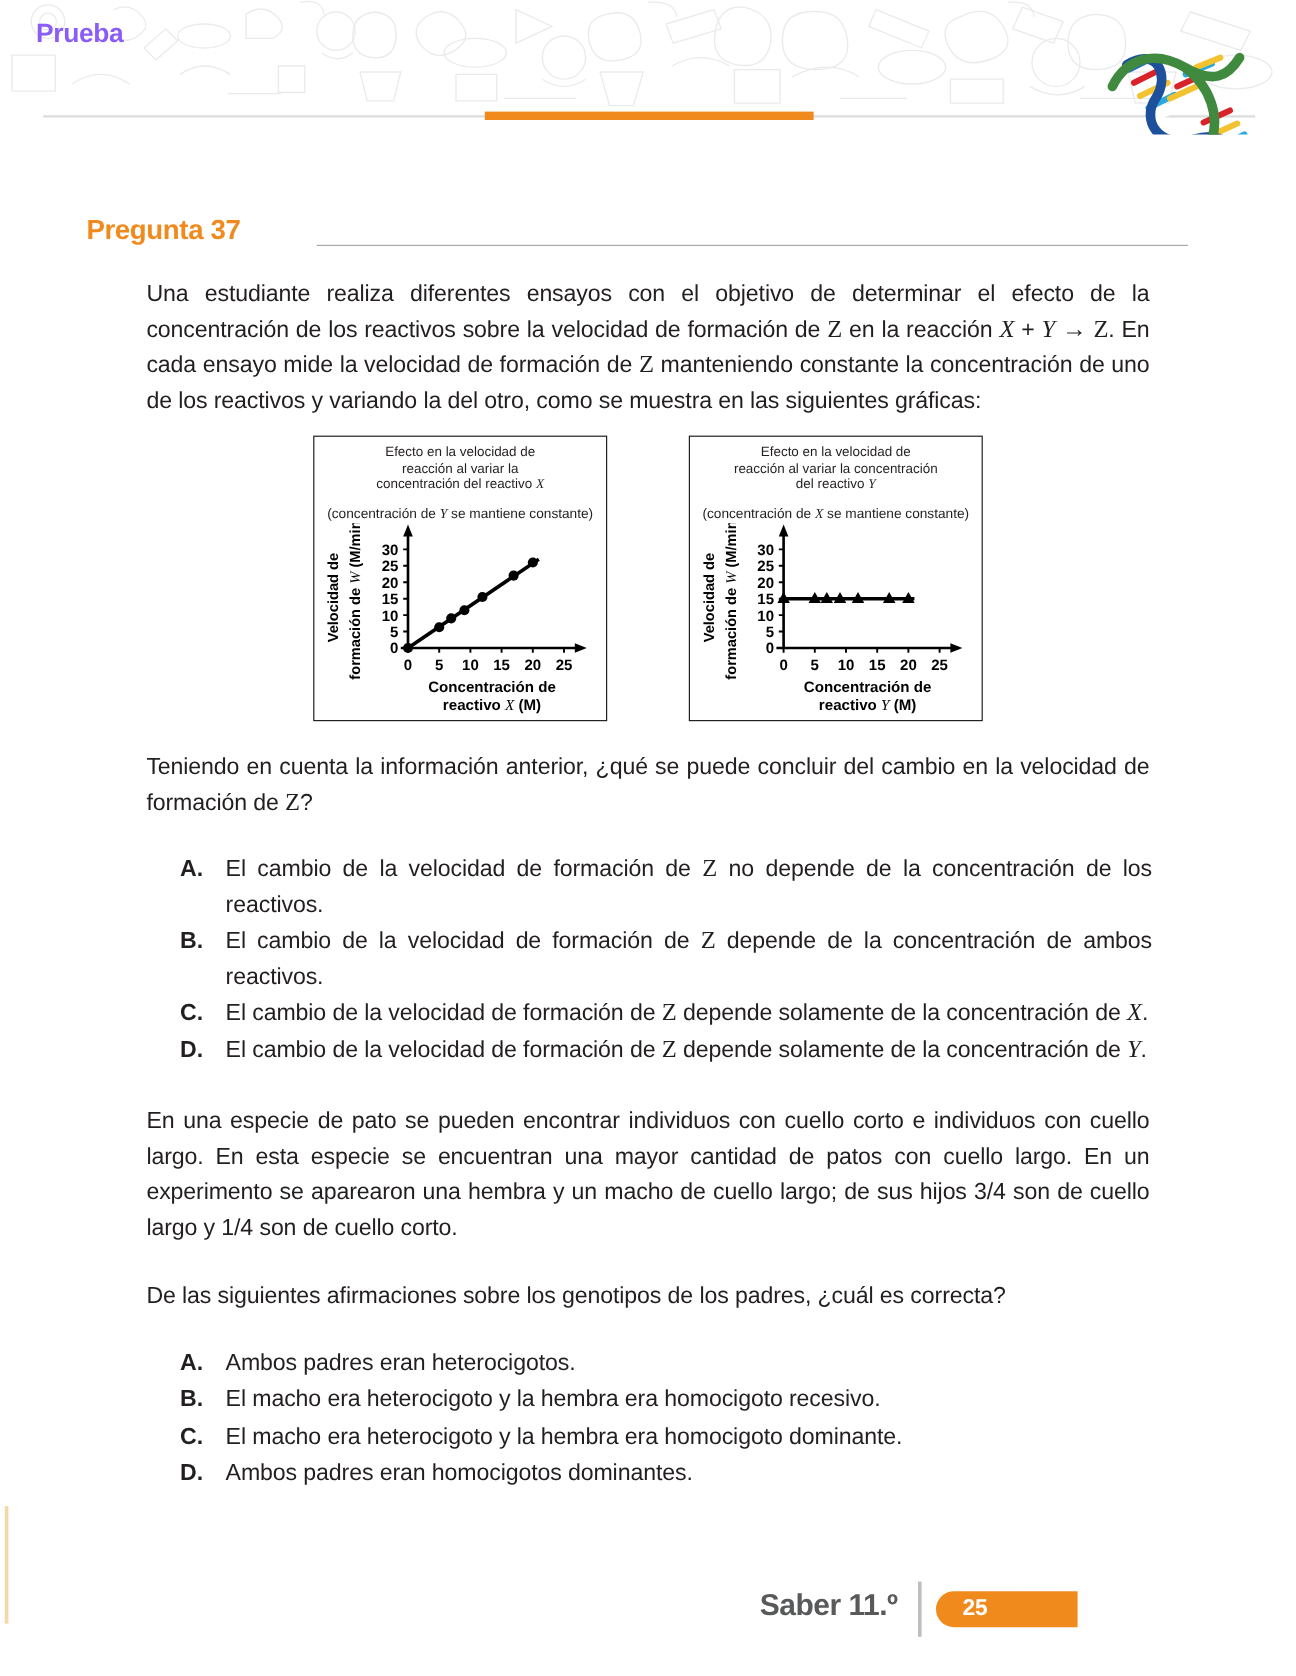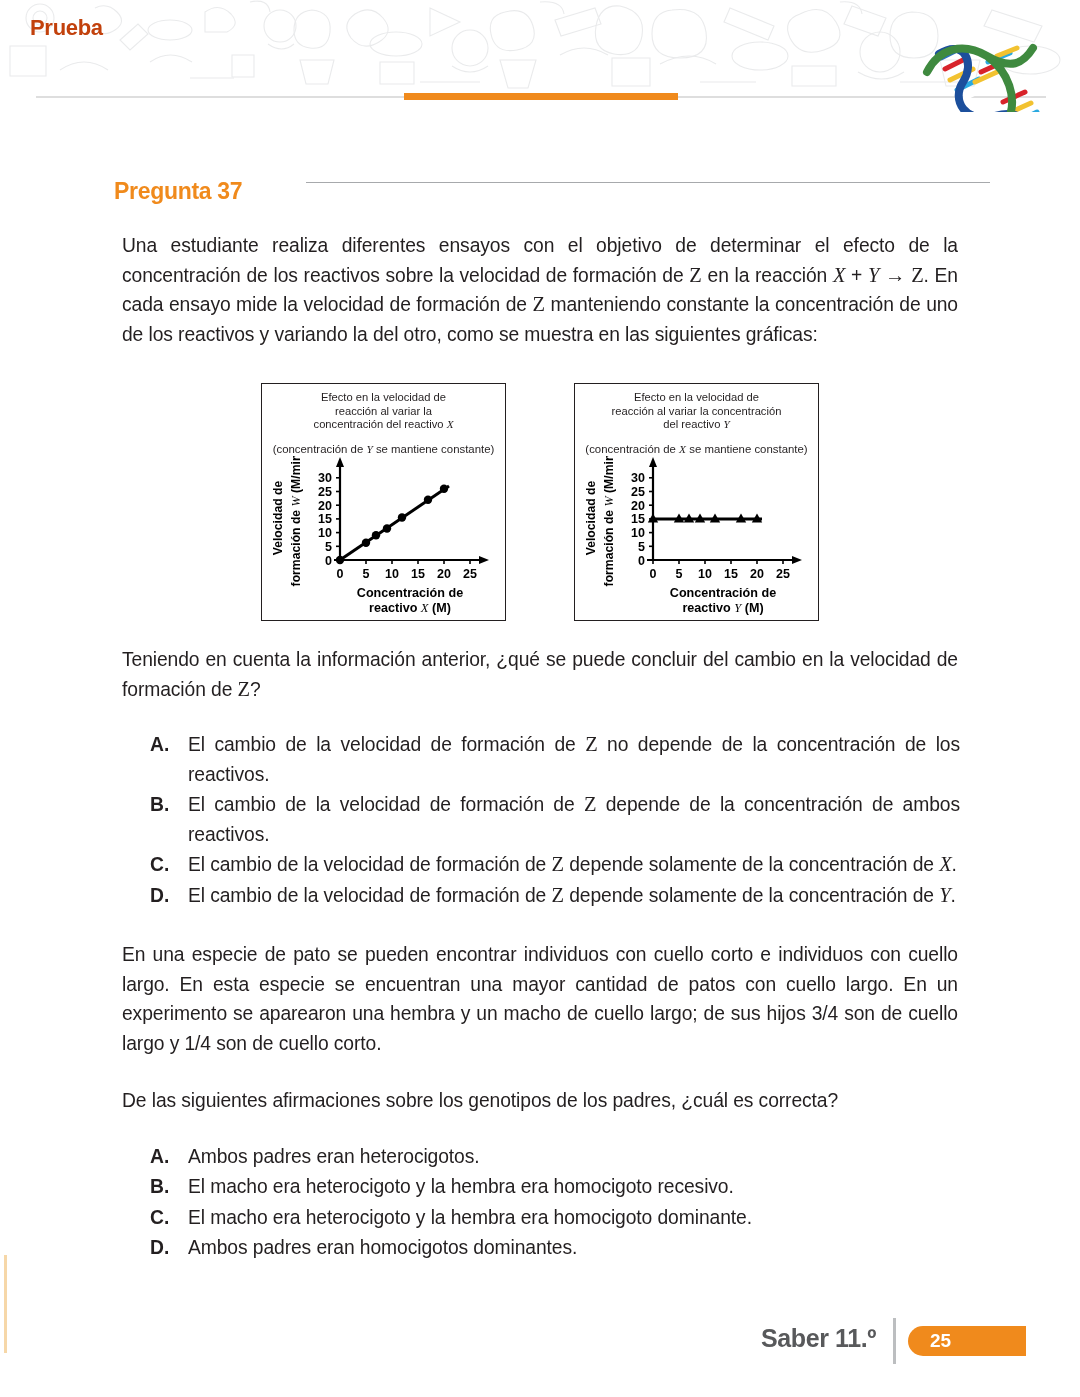--- a/index.html
+++ b/index.html
@@ -31,21 +31,21 @@
     opacity: 0.30;
   }
   .header-titles {
     position: absolute;
     left: 30px; top: 16px;
     z-index: 4;
   }
   .header-prueba {
     font-size: 22px;
     font-weight: bold;
-    color: #c2410c;
+    color: #8b5cf6;
     letter-spacing: -0.3px;
     line-height: 1.05;
   }
   .header-main {
     font-size: 31px;
     font-weight: bold;
     color: #58595b;
     letter-spacing: -0.6px;
     line-height: 1.15;
     margin-top: 1px;
@@ -72,22 +72,22 @@
 
   
   .content {
     position: absolute;
     left: 0; top: 112px;
     width: 1080px;
   }
 
   .q-header {
     display: flex;
-    align-items: flex-start;
-    margin-left: 114px;
+    align-items: flex-end;
+    margin-left: 72px;
     margin-right: 90px;
     gap: 48px;
   }
   .q-title {
     font-size: 23px;
     font-weight: bold;
     color: #f08a1c;
     letter-spacing: -0.3px;
     white-space: nowrap;
   }
@@ -146,21 +146,21 @@
     color: #231f20;
     letter-spacing: -0.1px;
   }
   .option-text.nojust { text-align: left; }
 
   
   .charts-row {
     display: flex;
     justify-content: center;
     gap: 68px;
-    margin-top: 34px;
+    margin-top: 14px;
   }
   .chart-box {
     border: 1.5px solid #231f20;
     background: #fff;
     width: 245px;
     height: 238px;
     position: relative;
     box-sizing: border-box;
   }
   .chart-title {
@@ -186,22 +186,23 @@
   }
   .smallvar {
     font-family: "Liberation Serif", serif;
     font-style: italic;
   }
 
   
   .footer {
     position: absolute;
     left: 0; top: 1318px;
-    width: 1026px;
+    width: 854px;
     height: 50px;
+    padding-left: 44px;
   }
   .footer-saber {
     position: absolute;
     right: 150px; top: 6px;
     font-size: 25px;
     font-weight: bold;
     color: #58595b;
     letter-spacing: -0.4px;
   }
   .footer-divider {

